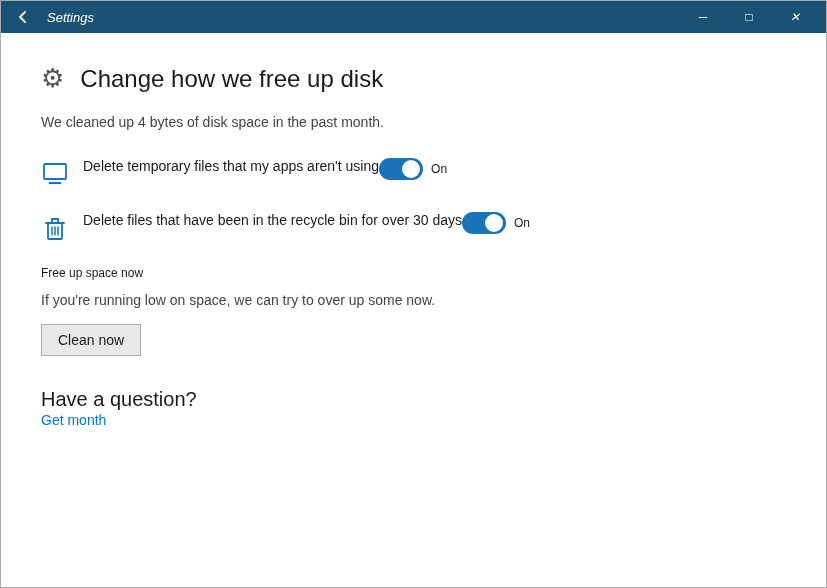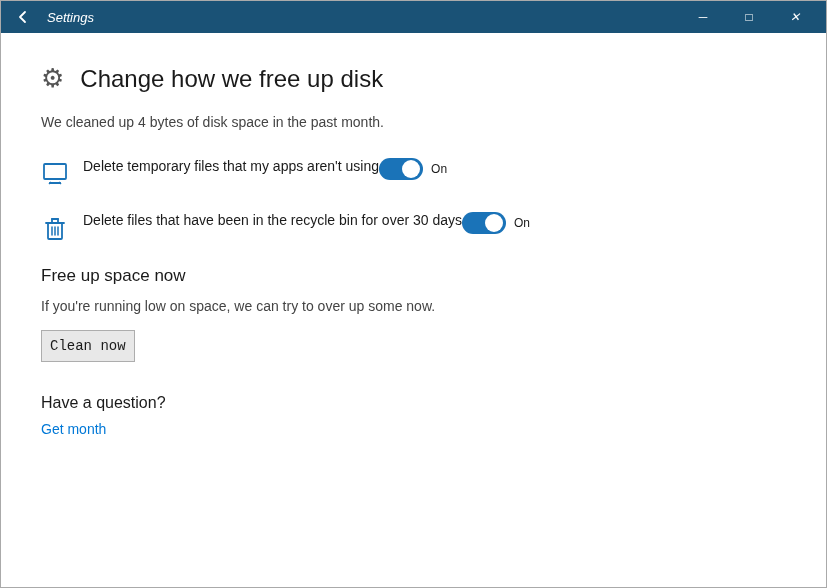--- a/index.html
+++ b/index.html
@@ -154,51 +154,50 @@
       right: 3px;
       transition: left 0.2s;
     }
 
     .toggle-label {
       font-size: 12px;
       color: #1a1a1a;
     }
 
     .section-title {
-      font-size: 17px;
+      font-size: 12px;
       font-weight: 400;
       color: #1a1a1a;
       margin-bottom: 12px;
     }
 
     .section-desc {
       font-size: 14px;
       color: #444;
       margin-bottom: 16px;
     }
 
     .clean-btn {
       background: #e8e8e8;
       border: 1px solid #adadad;
-      padding: 7px 8px;
-      font-size: 14px;
-      cursor: pointer;
-      color: #1a1a1a;
-      font-family: Liberation Mono, monospace;
+      padding: 7px 16px;
+      font-size: 14px;
+      cursor: pointer;
+      color: #1a1a1a;
+      font-family: Liberation Sans, sans-serif;
     }
 
     .question-section {
       margin-top: 32px;
     }
 
     .question-title {
-      font-size: 16px;
+      font-size: 20px;
       font-weight: 500;
       color: #1a1a1a;
-      margin-bottom: 8px;
     }
 
     .help-link {
       color: #0078d7;
       font-size: 14px;
       text-decoration: none;
       cursor: pointer;
     }
   </style>
 </head>

